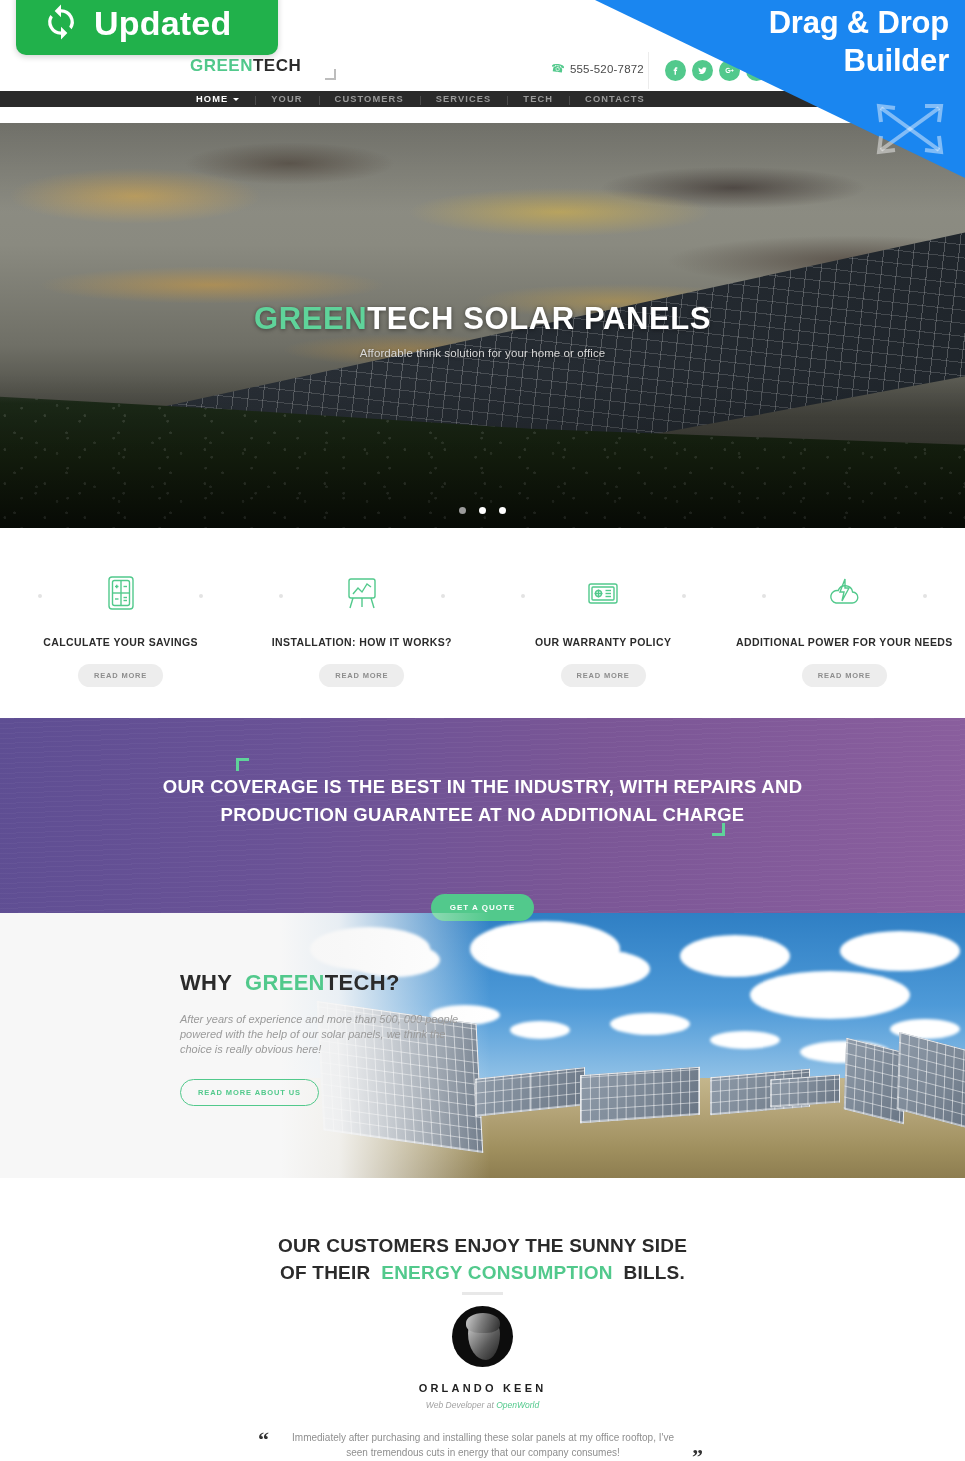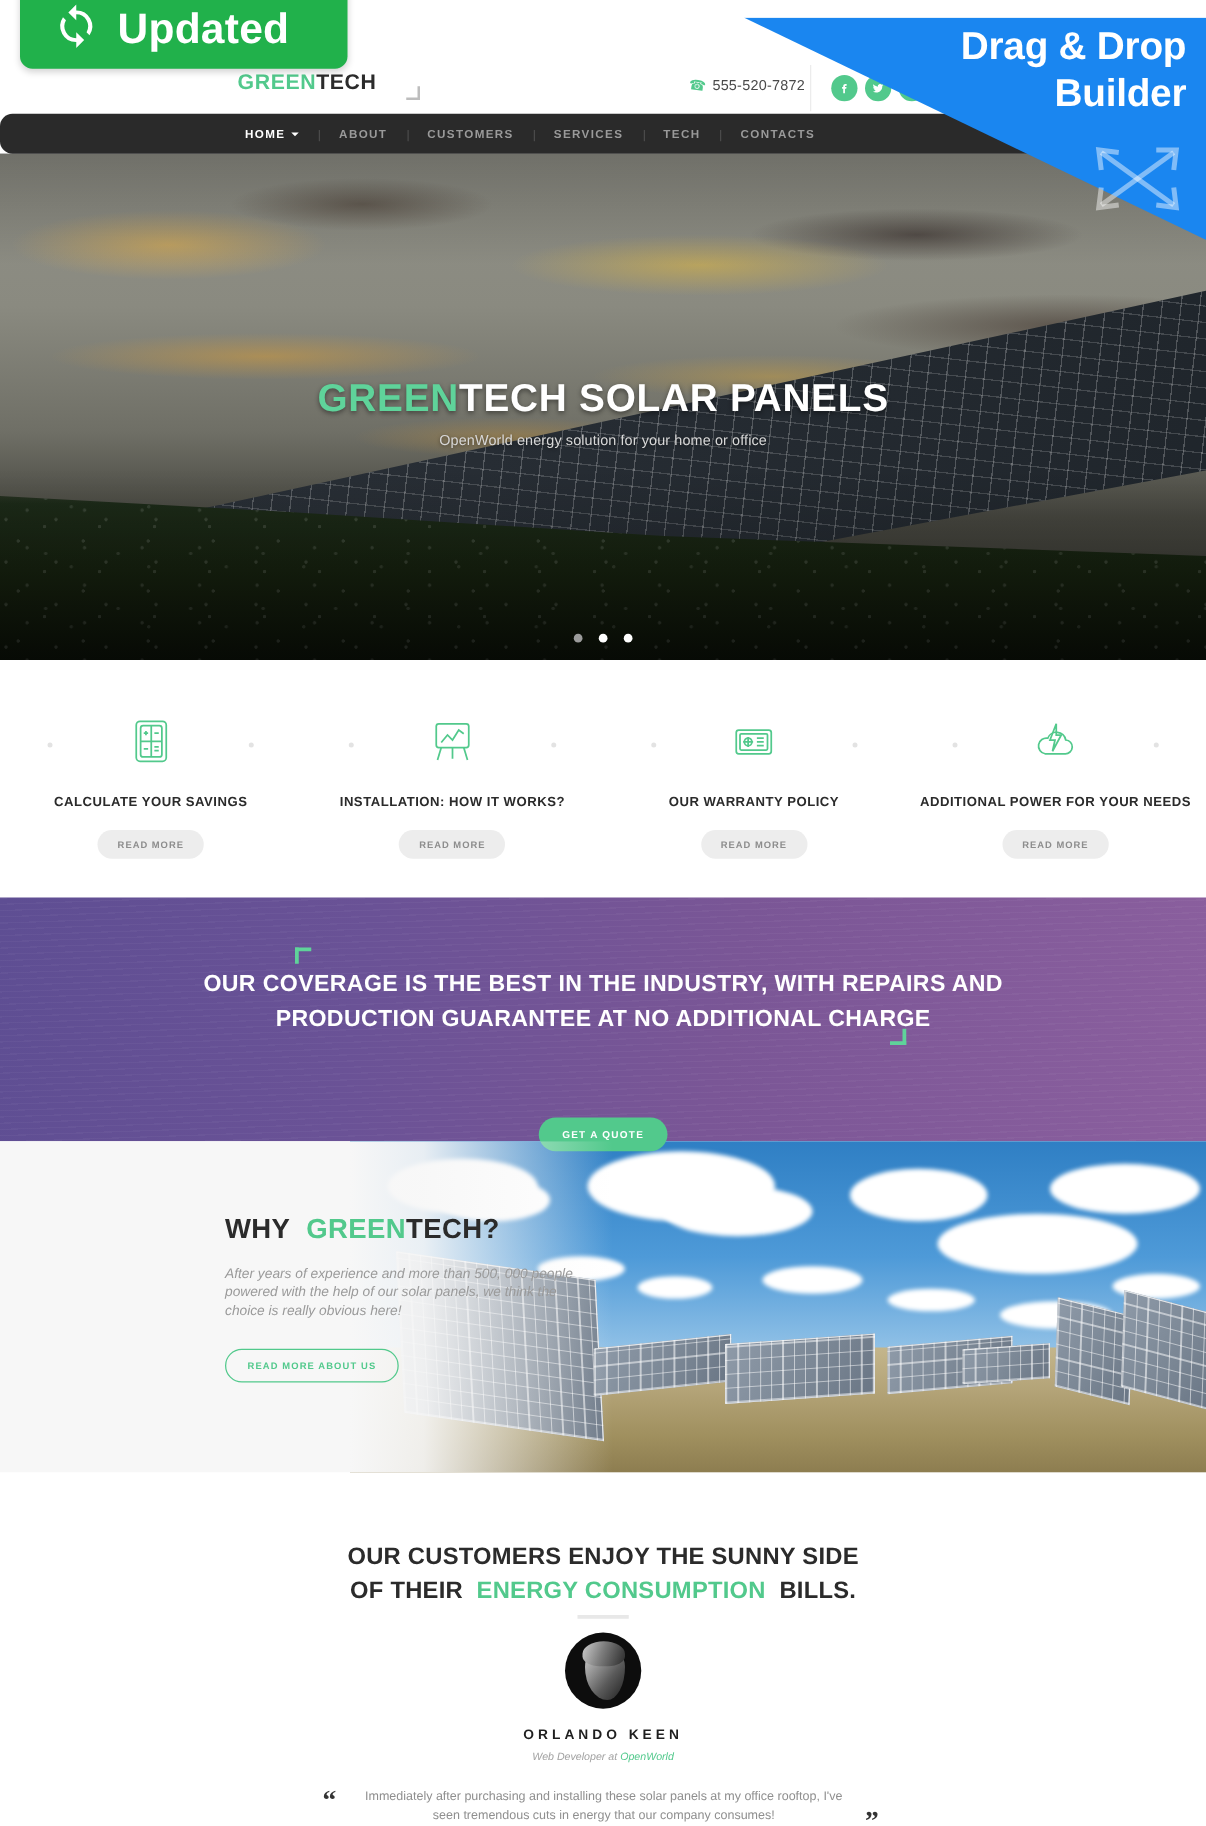--- a/index.html
+++ b/index.html
@@ -43,23 +43,23 @@
   .soc {
     width: 21px; height: 21px; border-radius: 50%; background: #52c98c;
     color: #fff; font-size: 11px; font-weight: bold;
     display: flex; align-items: center; justify-content: center;
     font-family: "Liberation Serif", serif;
   }
   .soc svg { width: 11px; height: 11px; fill: #fff; }
 
   
   .nav {
-    position: absolute; top: 91px; left: 0; width: 965px; height: 32px;
+    position: absolute; top: 91px; left: 0; width: 965px; height: 16px;
     background: #2a2a2a; z-index: 5;
-    display: flex; align-items: center; border-radius: 10px;
+    display: flex; align-items: center;
   }
   .nav-inner { display: flex; align-items: center; margin-left: 180px; }
   .nav-item {
     font-size: 9.3px; font-weight: bold; letter-spacing: 1.1px;
     color: #9a9a9a; padding: 0 16px; position: relative;
     display: flex; align-items: center; gap: 4px;
   }
   .nav-item.active { color: #ffffff; }
   .nav-item + .nav-item::before {
     content: ""; position: absolute; left: 0; top: 2px;
@@ -292,21 +292,21 @@
     position: absolute; left: 16px; top: -8px; width: 262px; height: 63px;
     background: #21b14b; border-radius: 0 0 10px 10px; z-index: 40;
     display: flex; align-items: center; gap: 14px; padding-left: 26px;
     box-shadow: 0 2px 6px rgba(0,0,0,.18);
   }
   .badge-updated .ic svg { width: 38px; height: 38px; fill: #ffffff; }
   .badge-updated .lbl {
     color: #ffffff; font-size: 34px; font-weight: bold; letter-spacing: .2px;
   }
   .badge-dragdrop {
-    position: absolute; right: 0; top: 14px; width: 370px; height: 178px; z-index: 40;
+    position: absolute; right: 0; top: 0; width: 370px; height: 178px; z-index: 40;
     overflow: hidden;
   }
   .badge-dragdrop .tri {
     position: absolute; inset: 0; background: #1a86f0;
     clip-path: polygon(100% 0%, 100% 100%, 0% 0%);
   }
   .dd-text {
     position: absolute; right: 16px; top: 4px; text-align: right; z-index: 2;
     color: #ffffff; font-size: 31px; font-weight: bold; line-height: 38px;
     letter-spacing: -.2px;
@@ -356,21 +356,21 @@
     </div>
   </div>
 
   <div class="nav">
     <div class="nav-inner">
       <div class="nav-item active">
         <span>HOME</span>
         <span class="caret"></span>
       </div>
       <div class="nav-item">
-        <span>ABOUT</span>
+        <span>YOUR</span>
       </div>
       <div class="nav-item">
         <span>CUSTOMERS</span>
       </div>
       <div class="nav-item">
         <span>SERVICES</span>
       </div>
       <div class="nav-item">
         <span>TECH</span>
       </div>
@@ -382,21 +382,21 @@
 
   <div class="hero">
     <div class="hero-sky"></div>
     <div class="hero-panels2"></div>
     <div class="hero-panels"></div>
     <div class="hero-grass"></div>
     <div class="hero-vignette"></div>
 
     <div class="hero-content">
       <div class="hero-title"><span class="g">GREEN</span><span>TECH SOLAR PANELS</span></div>
-      <div class="hero-sub">OpenWorld energy solution for your home or office</div>
+      <div class="hero-sub">Affordable think solution for your home or office</div>
     </div>
 
     <div class="hero-dots">
       <div class="dot inactive"></div>
       <div class="dot"></div>
       <div class="dot"></div>
     </div>
   </div>
 
   <div class="features">

